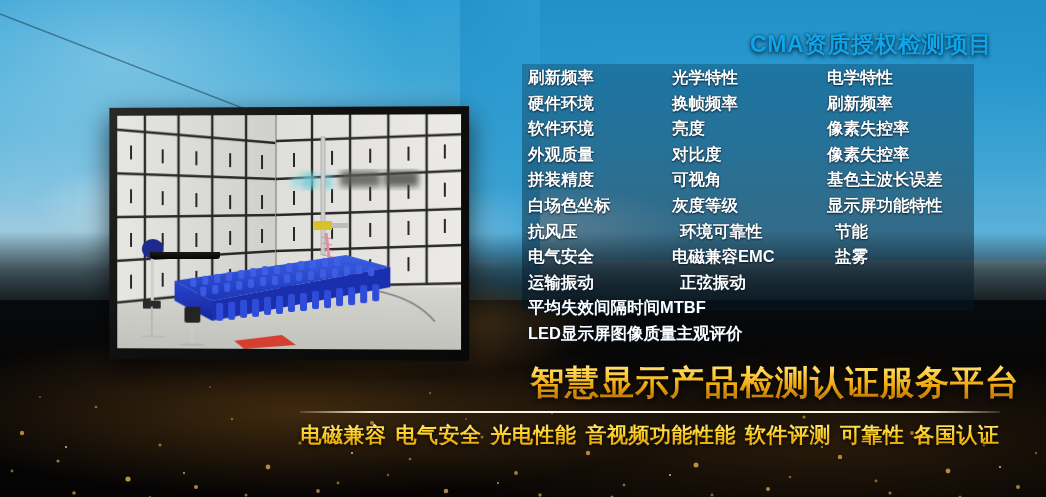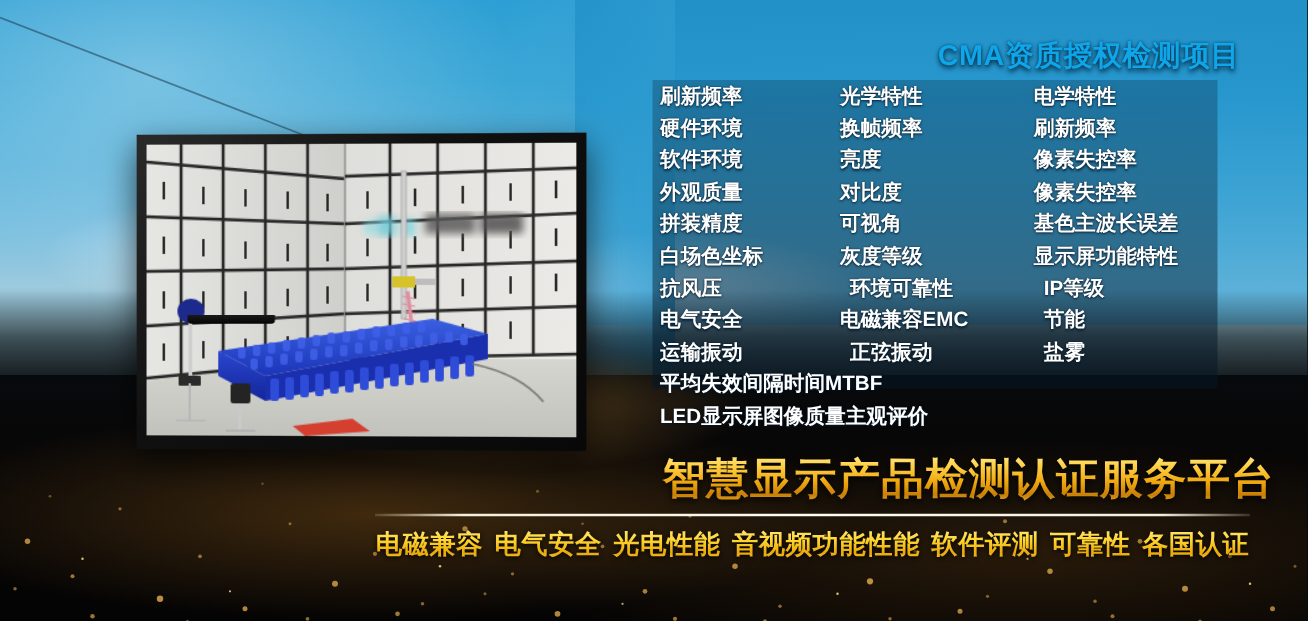--- a/index.html
+++ b/index.html
@@ -458,21 +458,20 @@
       <div class="cell indent">正弦振动</div>
     </div>
 
     <div class="col col3">
       <div class="cell">电学特性</div>
       <div class="cell">刷新频率</div>
       <div class="cell">像素失控率</div>
       <div class="cell">像素失控率</div>
       <div class="cell">基色主波长误差</div>
       <div class="cell">显示屏功能特性</div>
-      <div class="cell indent">IP等级</div>
       <div class="cell indent">节能</div>
       <div class="cell indent">盐雾</div>
     </div>
   </div>
 
   <div class="headline">智慧显示产品检测认证服务平台</div>
   <div class="divider"></div>
 
   <div class="subtitle">
     <span>电磁兼容</span><span class="sep"></span><span>电气安全</span><span class="sep"></span><span>光电性能</span><span class="sep"></span><span>音视频功能性能</span><span class="sep"></span><span>软件评测</span><span class="sep"></span><span>可靠性</span><span class="sep"></span><span>各国认证</span>

